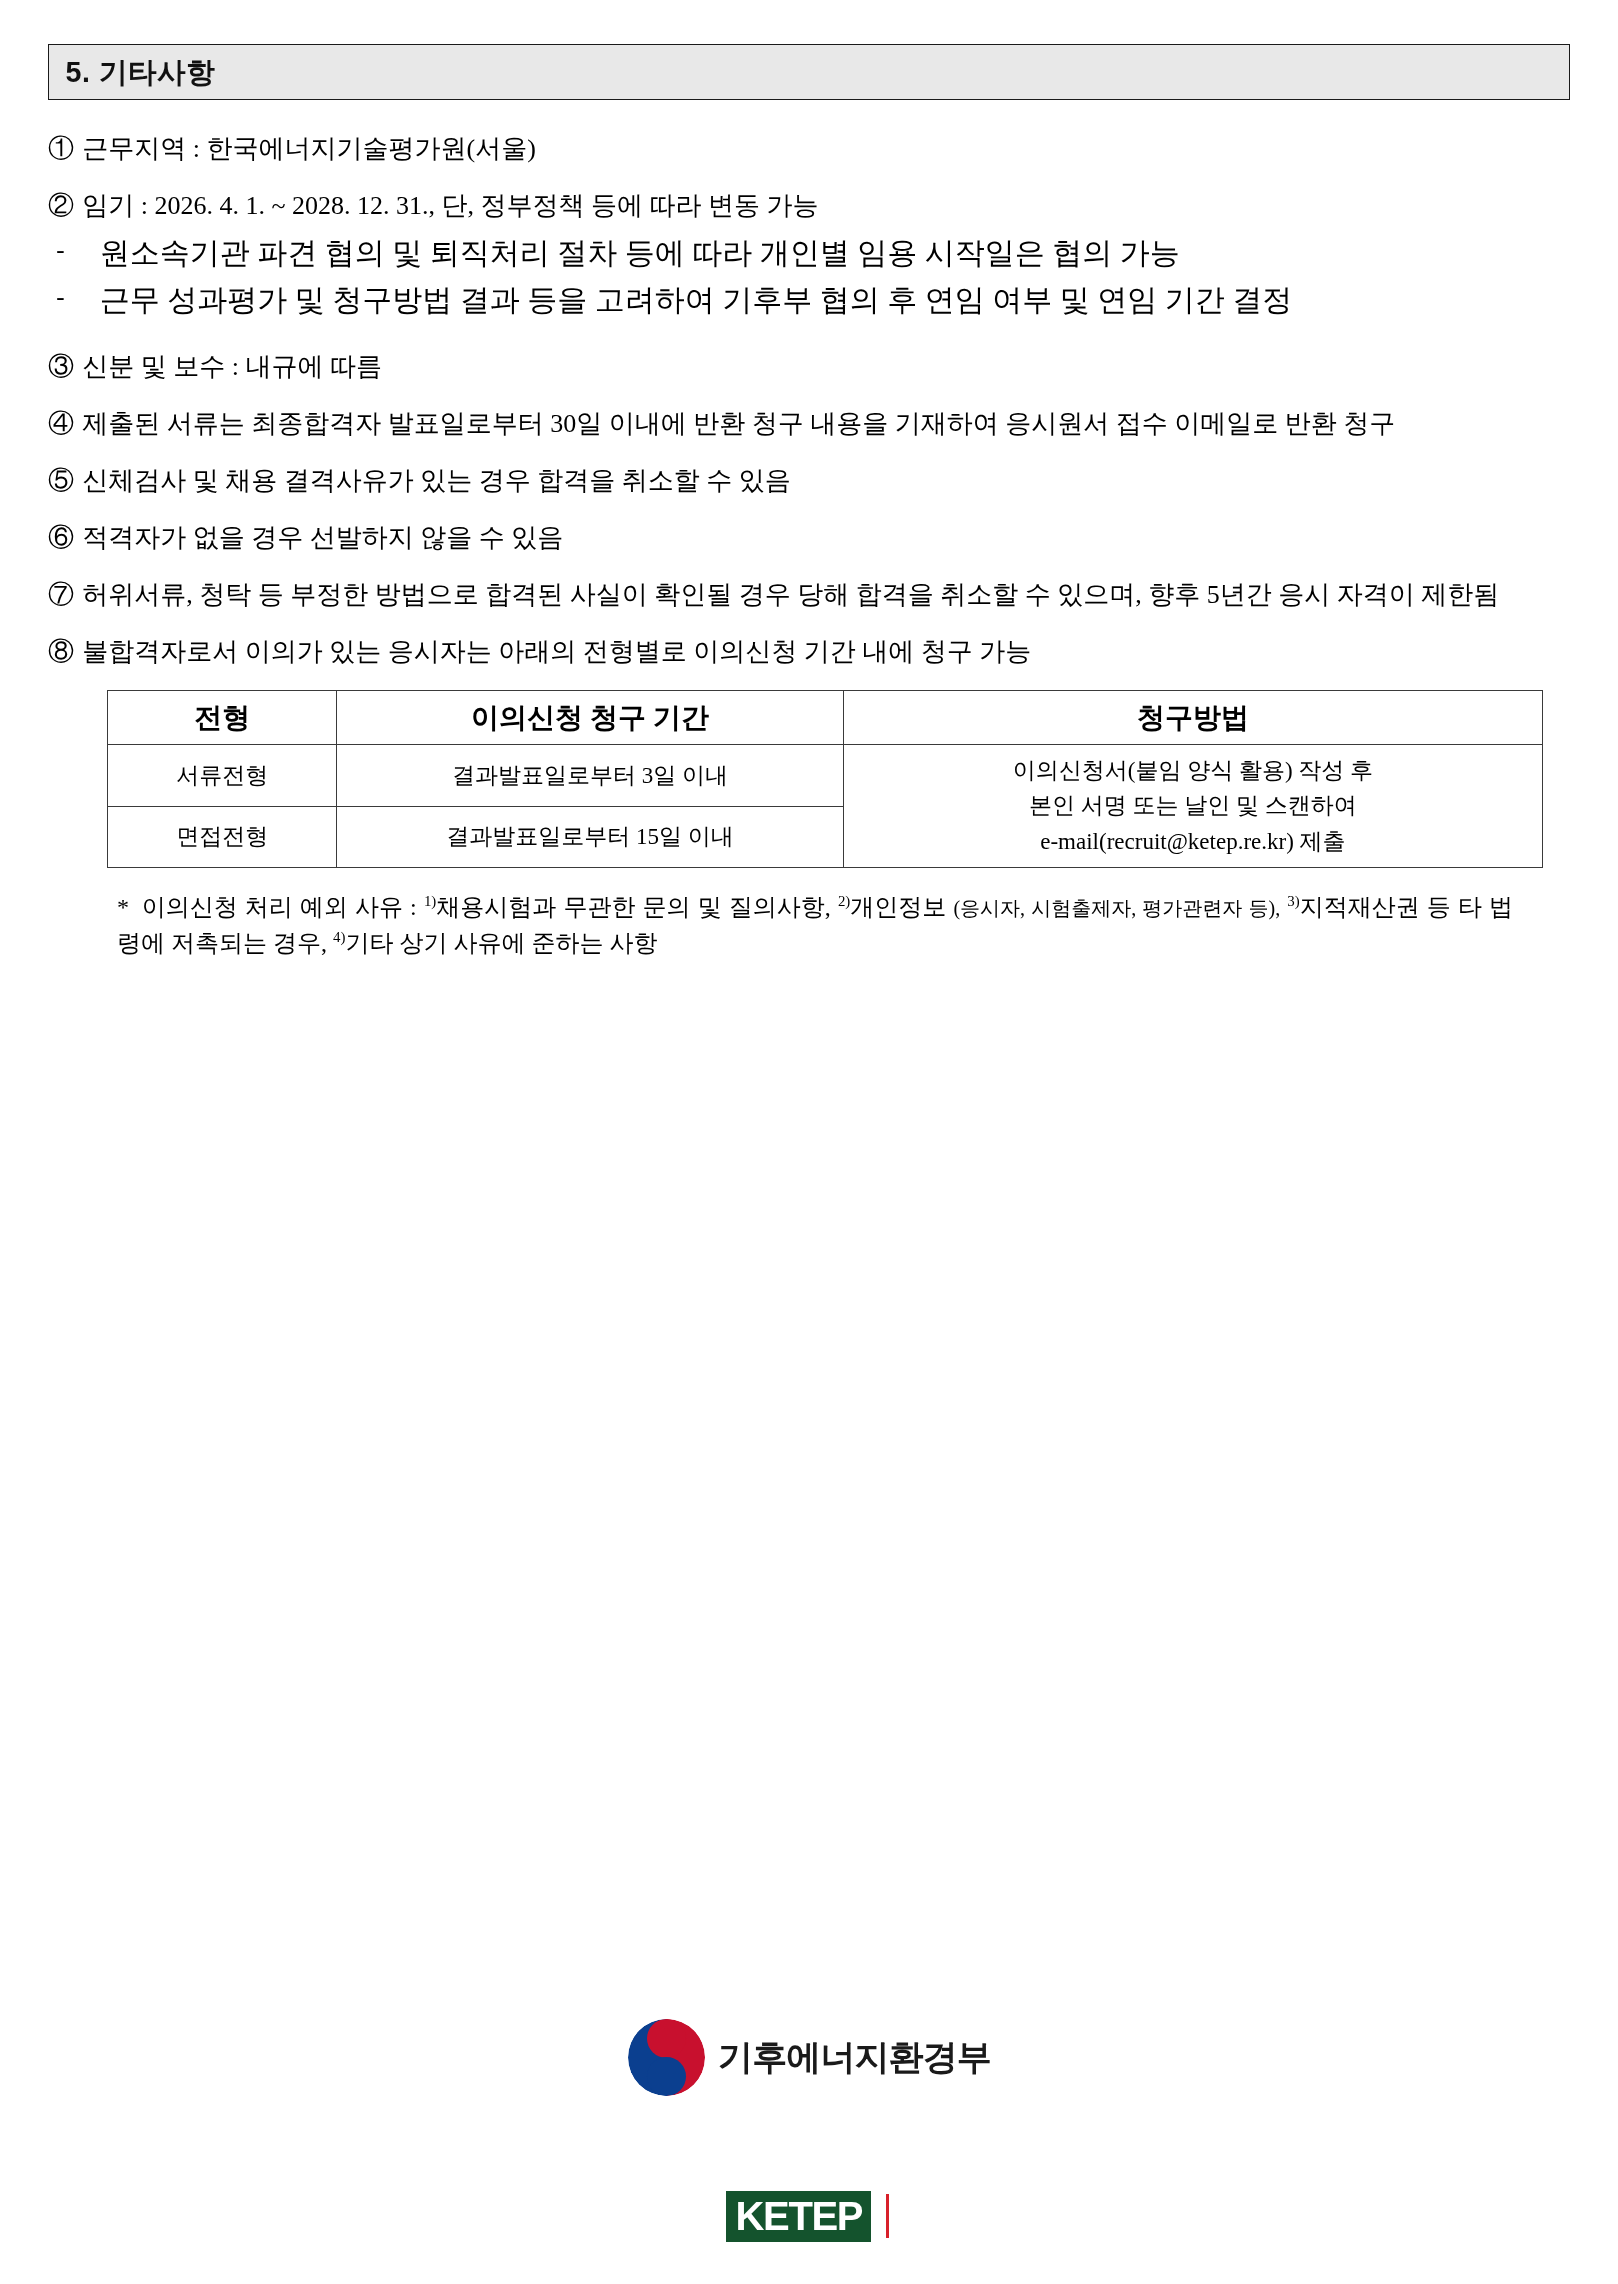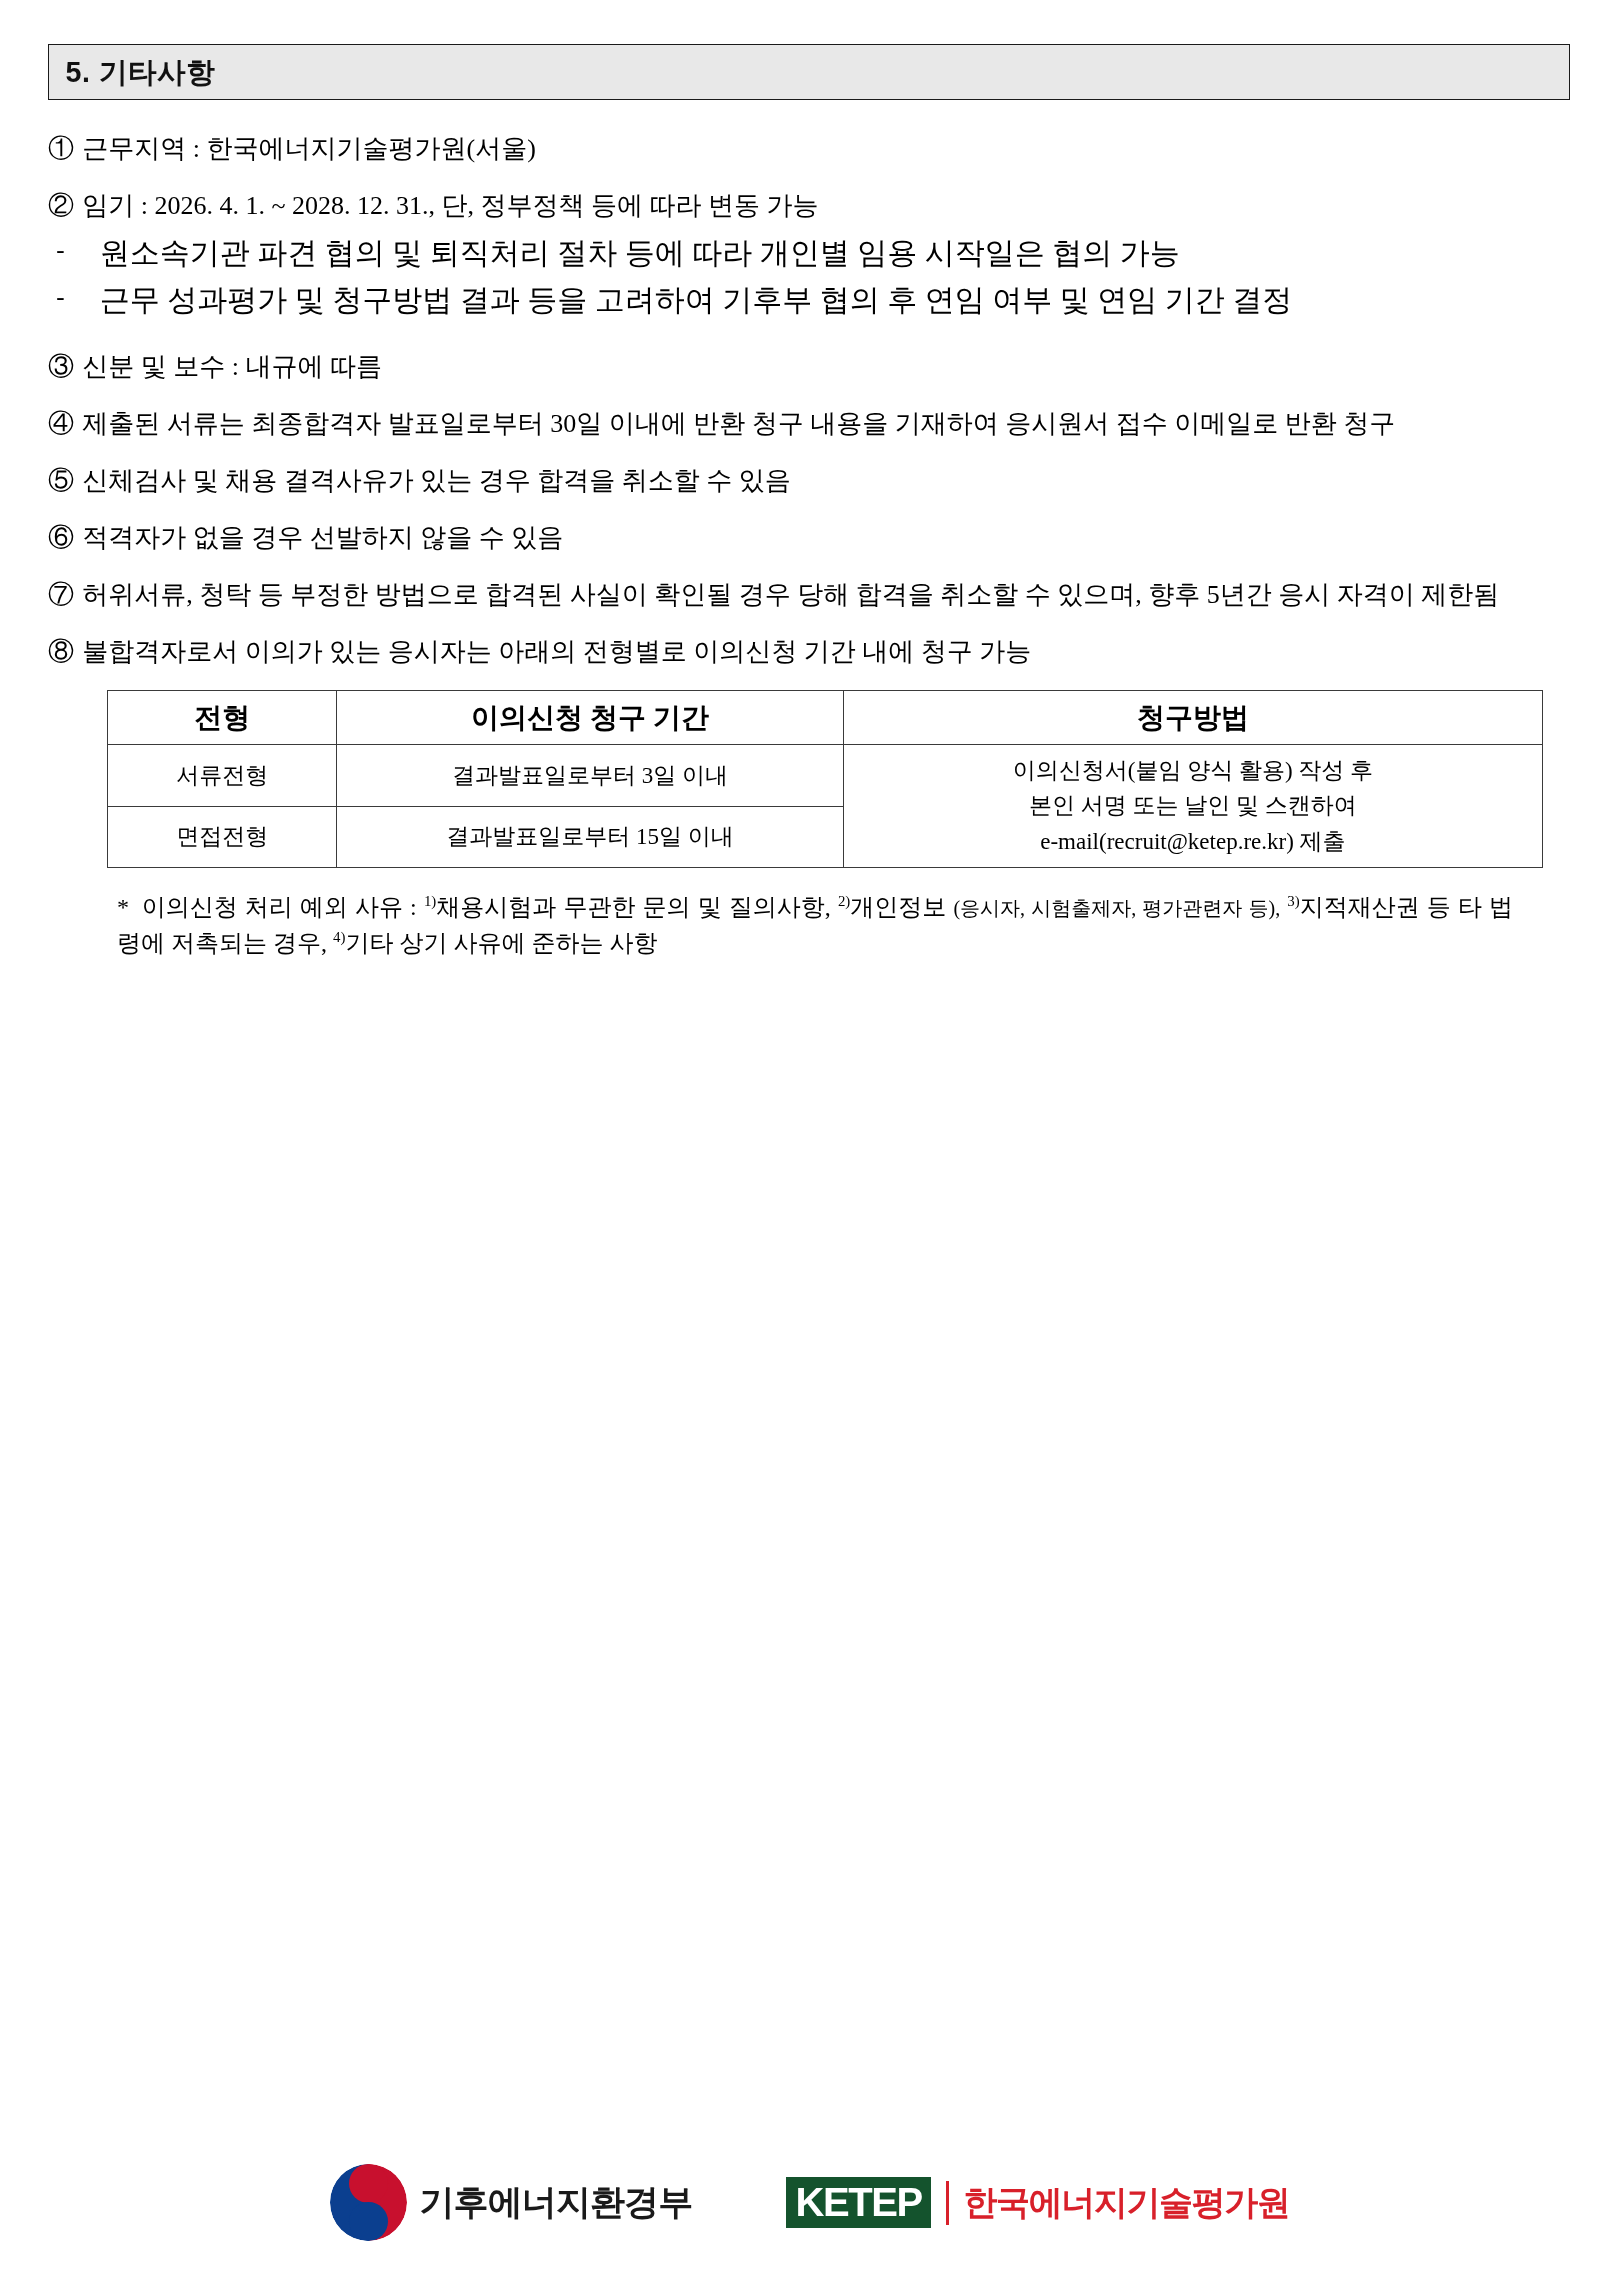--- a/index.html
+++ b/index.html
@@ -135,20 +135,21 @@
   
   .footer {
     position: absolute;
     left: 0;
     right: 0;
     bottom: 42px;
     display: flex;
     align-items: center;
     justify-content: center;
     gap: 94px;
+    flex-direction: column;
   }
   .logo-group { display: flex; align-items: center; gap: 12px; }
 
   .taegeuk {
     width: 77px; height: 77px;
     border-radius: 50%;
     position: relative;
     overflow: hidden;
     background: #ffffff;
     border: 0.9px solid #ffffff;
@@ -314,19 +315,18 @@
         <span class="dot-top"></span>
         <span class="dot-bot"></span>
         <span class="swirl"></span>
       </span>
       <span class="gov-name">기후에너지환경부</span>
     </div>
 
     <div class="logo-group">
       <span class="ketep-mark">KETEP</span>
       <span class="ketep-bar"></span>
-      <span class="ketep-name">한국에너지기술평가원</span>
     </div>
 
   </div>
 
 </div>
 
 
 </body></html>

